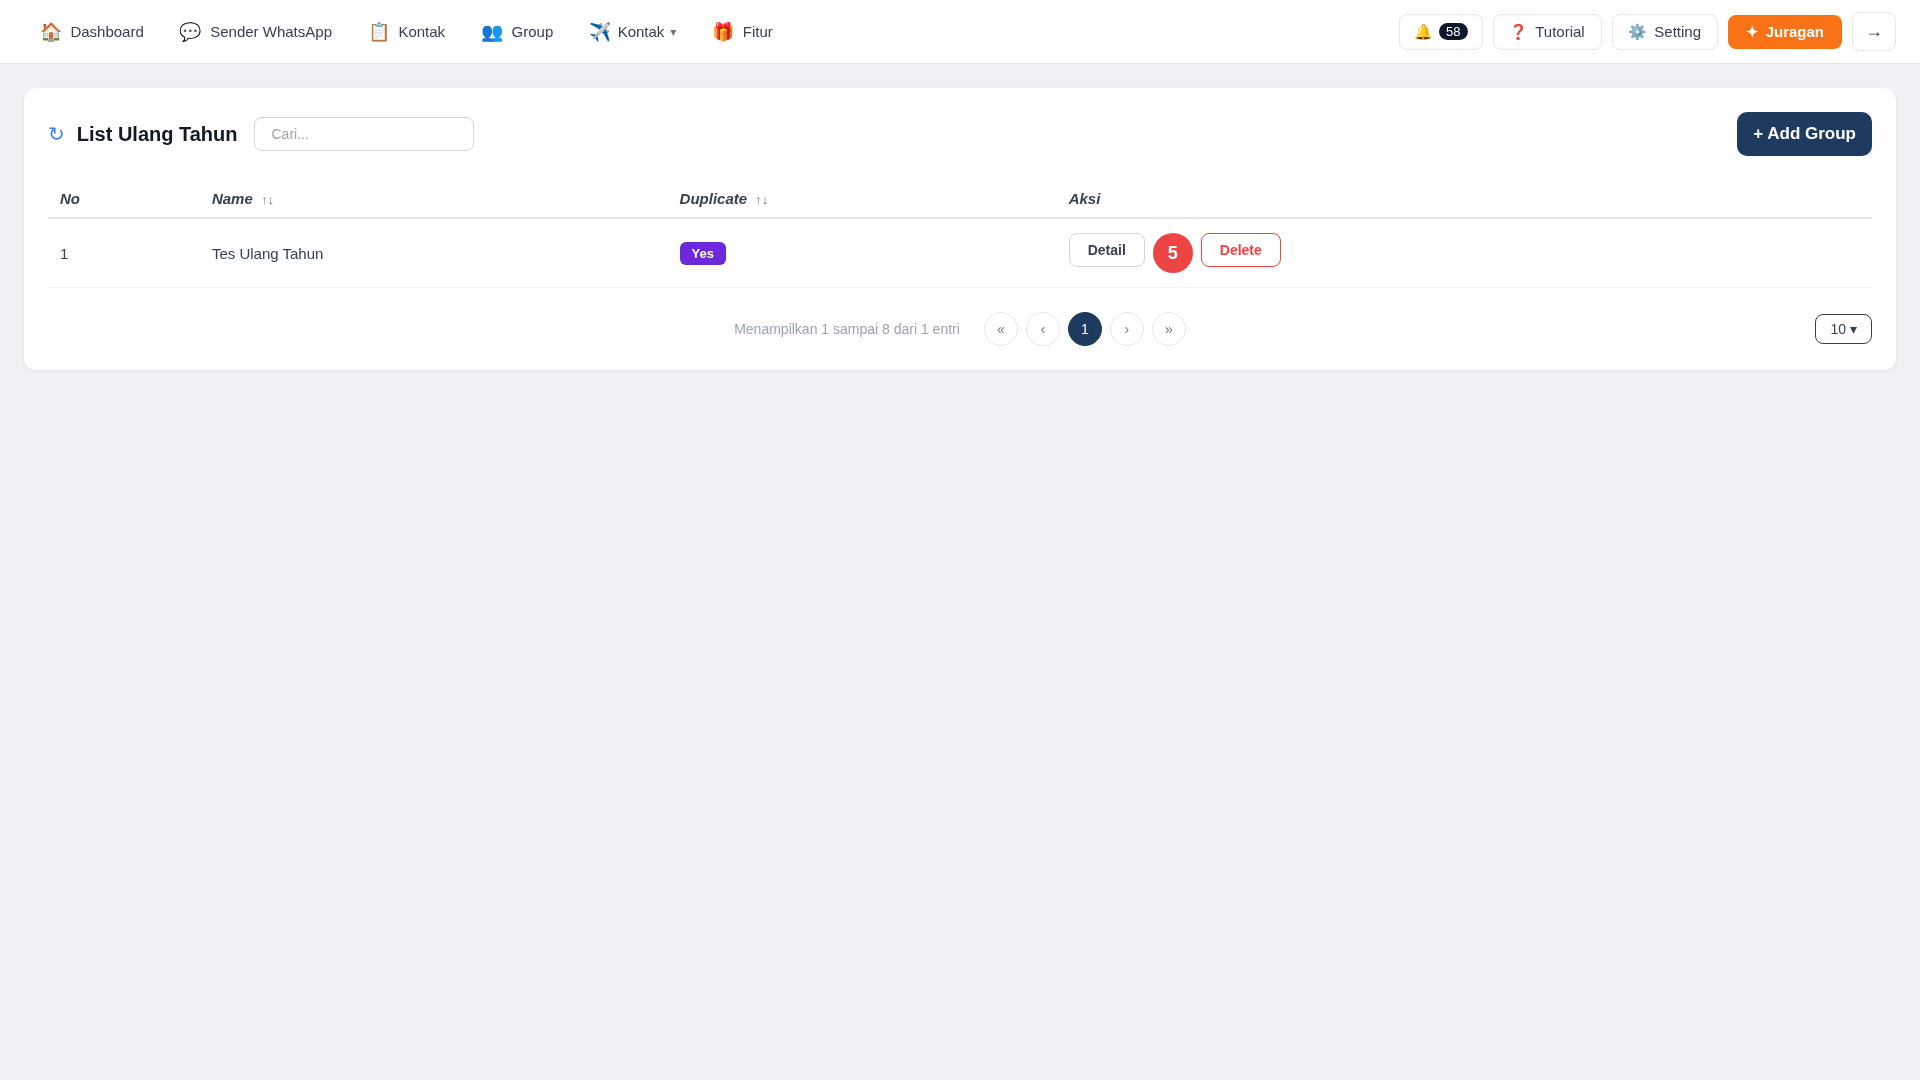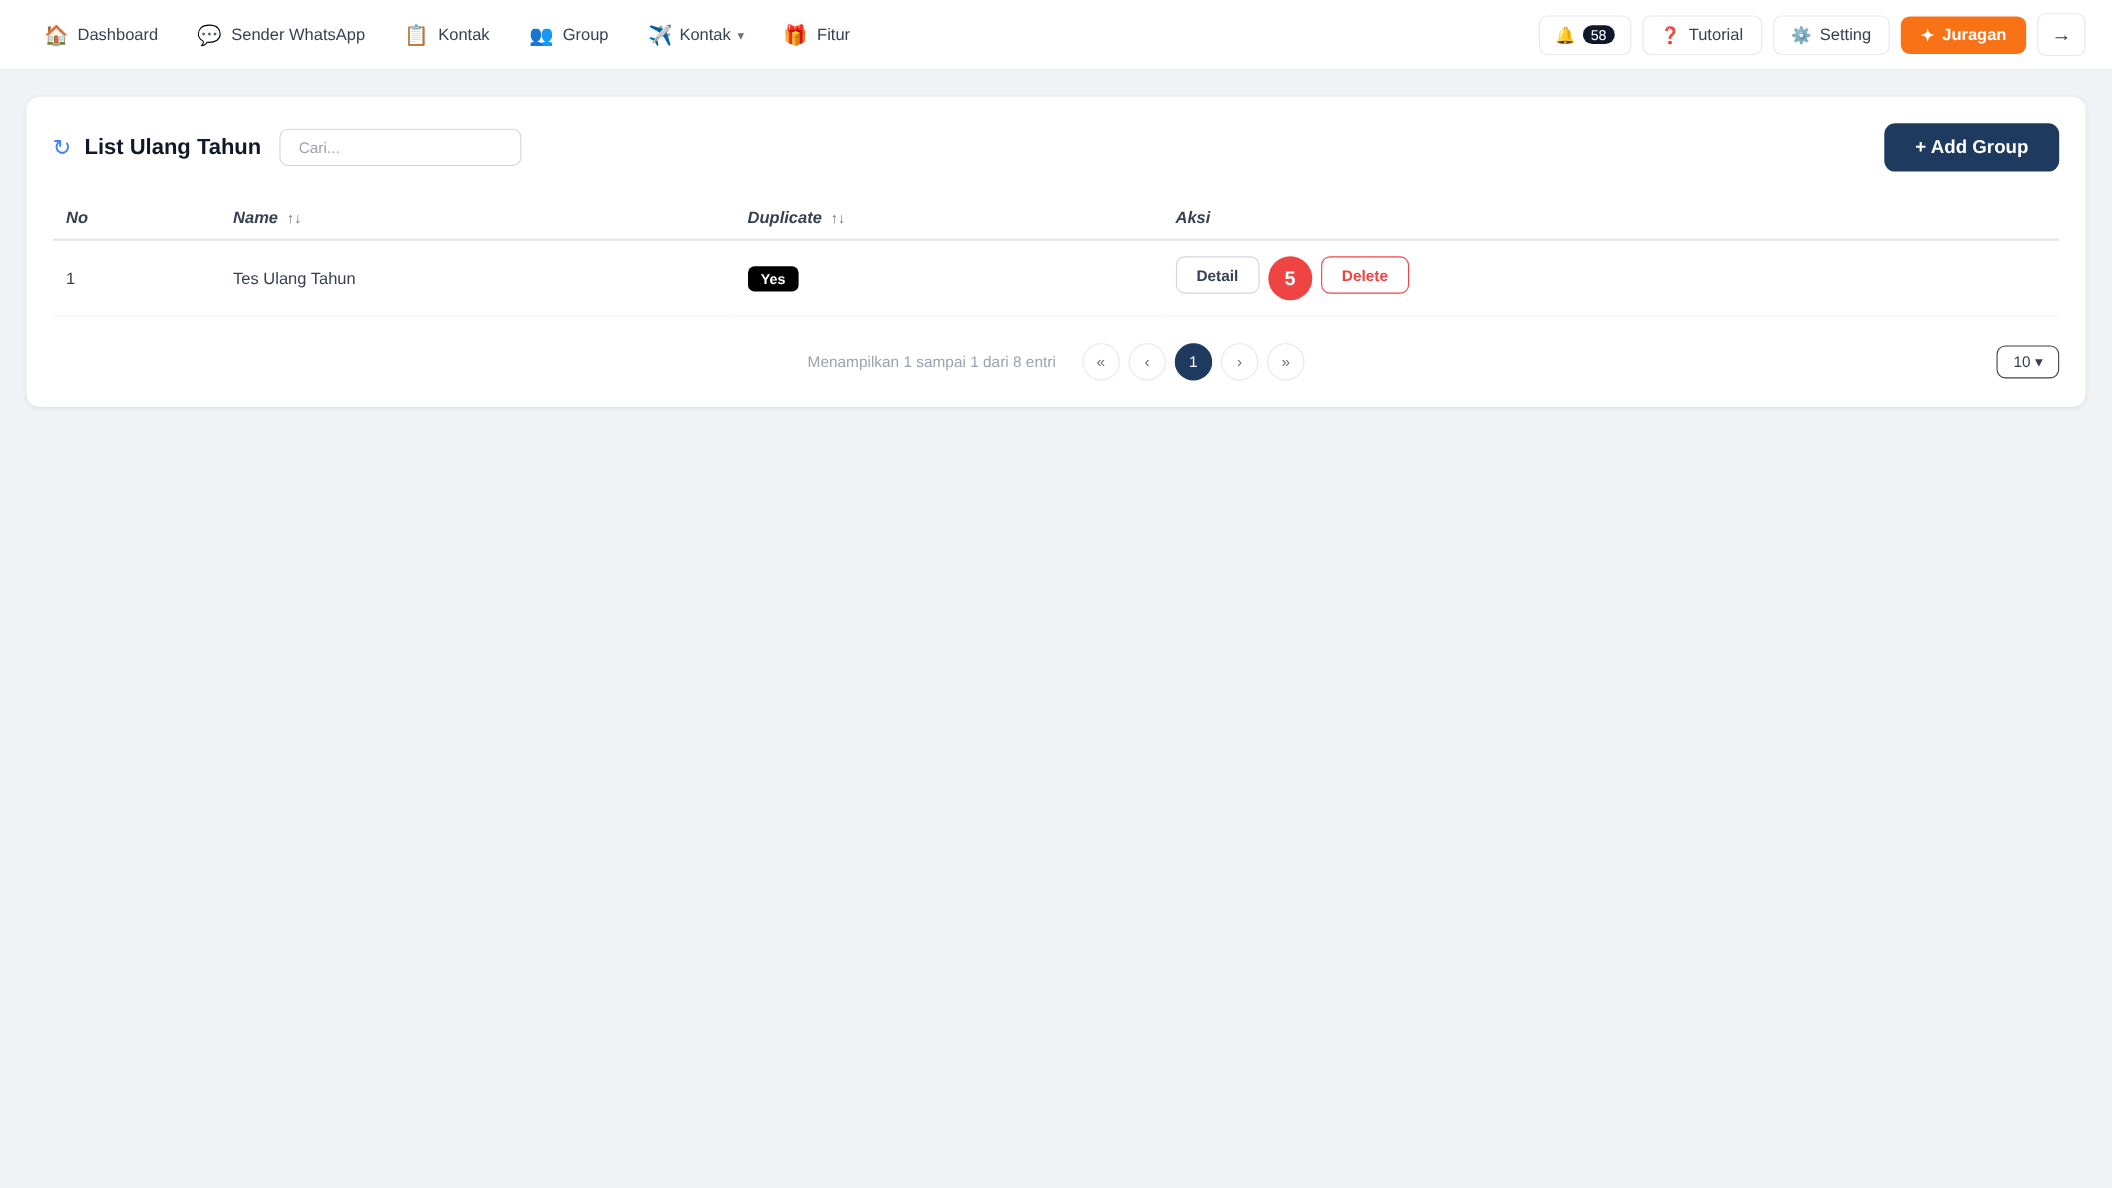--- a/index.html
+++ b/index.html
@@ -135,21 +135,21 @@
     .search-input::placeholder { color: #9ca3af; }
     .add-group-btn {
       margin-left: auto;
       display: flex;
       align-items: center;
       gap: 8px;
       background: #1e3a5f;
       color: #fff;
       border: none;
       border-radius: 10px;
-      padding: 12px 28px;
+      padding: 12px 16px;
       font-size: 17px;
       font-weight: 600;
       cursor: pointer;
     }
 
     
     table {
       width: 100%;
       border-collapse: collapse;
     }
@@ -165,21 +165,21 @@
       font-style: italic;
     }
     .sort-icon { font-size: 13px; color: #6b7280; margin-left: 4px; }
     td {
       padding: 14px 12px;
       font-size: 15px;
       color: #374151;
       border-bottom: 1px solid #f3f4f6;
     }
     .yes-badge {
-      background: #000000;
+      background: #6d28d9;
       color: #fff;
       border-radius: 6px;
       padding: 4px 12px;
       font-size: 13px;
       font-weight: 600;
       display: inline-block;
     }
     .action-btns {
       display: flex;
       align-items: flex-start;
@@ -366,21 +366,21 @@
           <button class="detail-btn">Detail</button>
           <div class="count-badge">5</div>
           <button class="delete-btn">Delete</button>
         </div>
       </td>
     </tr>
         </tbody>
     </table>
 
     <div class="pagination-row">
-      <span class="pagination-info">Menampilkan 1 sampai 1 dari 8 entri</span>
+      <span class="pagination-info">Menampilkan 1 sampai 8 dari 1 entri</span>
       <button class="page-btn">
         <span>«</span>
       </button>
       <button class="page-btn">
         <span>‹</span>
       </button>
       <button class="page-btn active">
         <span>1</span>
       </button>
       <button class="page-btn">

